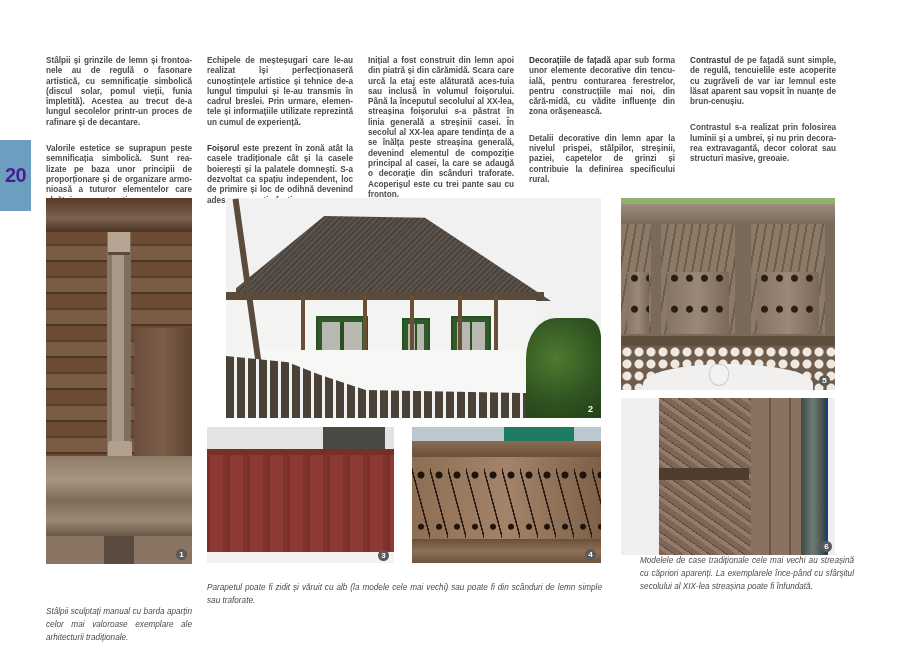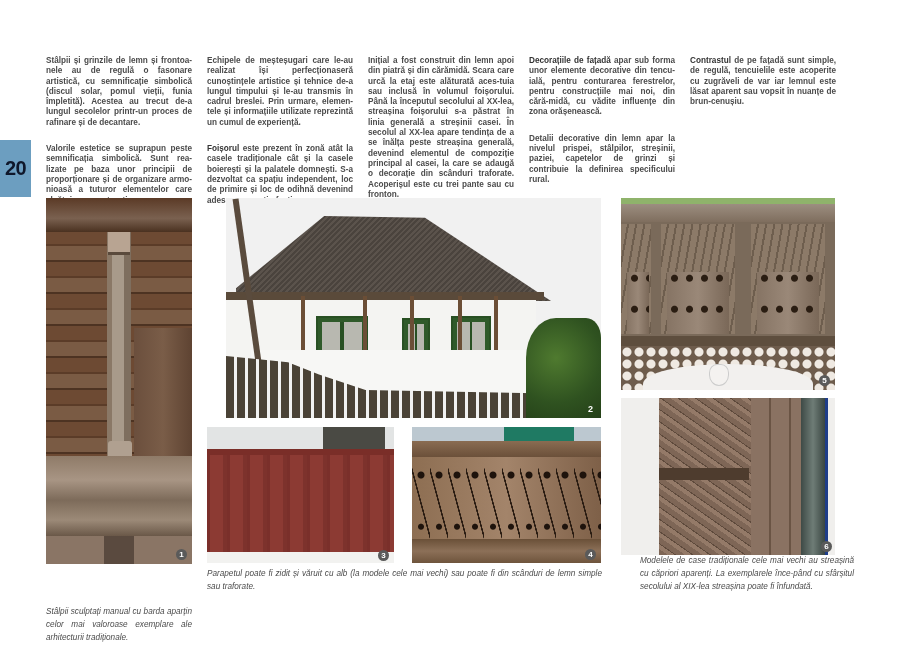--- a/index.html
+++ b/index.html
@@ -3,22 +3,22 @@
 <meta charset="utf-8">
 <style>
   html, body { margin: 0; padding: 0; }
   body {
     width: 920px; height: 650px; position: relative; overflow: hidden;
     background: #ffffff;
     font-family: "Liberation Sans", sans-serif;
     color: #4a4a4a;
   }
   .page-number {
-    position: absolute; left: 0; top: 140px; width: 31px; height: 57px;
-    background: #6c9ec0; color: #0f172a;
+    position: absolute; left: 0; top: 140px; width: 31px; height: 71px;
+    background: #6c9ec0; color: #4c1d95;
     font-family: "Liberation Sans", sans-serif; font-weight: bold;
     font-size: 20px; display: flex; align-items: center; justify-content: center;
     letter-spacing: -0.5px;
   }
   .col {
     position: absolute; top: 40px; width: 146px;
     font-size: 8.2px; line-height: 10.3px; text-align: justify;
     color: #4b4b4b;
   }
   .col p { margin: 16px 0 6px 0; font-weight: bold; }
@@ -153,20 +153,21 @@
 </div>
 <div class="col" style="left:368px;">
   <p><b></b><span>Inițial a fost construit din lemn apoi din piatră și din cărămidă. Scara care urcă la etaj este alăturată aces-tuia sau inclusă în volumul foișorului. Până la începutul secolului al XX-lea, streașina foișorului s-a păstrat în linia generală a streșinii casei. În secolul al XX-lea apare tendința de a se înălța peste streașina generală, devenind elementul de compoziție principal al casei, la care se adaugă o decorație din scânduri traforate. Acoperișul este cu trei pante sau cu fronton.</span></p>
 </div>
 <div class="col" style="left:529px;">
   <p><b>Decorațiile de fațadă</b><span> apar sub forma unor elemente decorative din tencu-ială, pentru conturarea ferestrelor, pentru construcțiile mai noi, din cără-midă, cu vădite influențe din zona orășenească.</span></p>
   <p><b></b><span>Detalii decorative din lemn apar la nivelul prispei, stâlpilor, streșinii, paziei, capetelor de grinzi și contribuie la definirea specificului rural.</span></p>
 </div>
 <div class="col" style="left:690px;">
   <p><b>Contrastul</b><span> de pe fațadă sunt simple, de regulă, tencuielile este acoperite cu zugrăveli de var iar lemnul este lăsat aparent sau vopsit în nuanțe de brun-cenușiu.</span></p>
+  <p><b></b><span>Contrastul s-a realizat prin folosirea luminii și a umbrei, și nu prin decora-rea extravagantă, decor colorat sau structuri masive, greoaie.</span></p>
 </div>
 
 <div class="photo" id="p1">
   <div class="top-beam"></div>
   <div class="door"></div>
   <div class="capital"></div>
   <div class="foot"></div>
   <div class="base-beam"></div>
   <div class="bottom"></div>
   <div class="badge" style="right:5px; bottom:4px;">1</div>
@@ -229,14 +230,14 @@
 <div class="photo" id="p6">
   <div class="wood"></div>
   <div class="joist"></div>
   <div class="planks"></div>
   <div class="pipe"></div>
   <div class="edge"></div>
   <div class="badge" style="right:3px; bottom:3px;">6</div>
 </div>
 
 <div class="caption" style="left:46px; top:567px; width:146px;margin-top:38px;">Stâlpii sculptați manual cu barda aparțin celor mai valoroase exemplare ale arhitecturii tradiționale.</div>
-<div class="caption" style="left:207px; top:567px; width:395px;">Parapetul poate fi zidit și văruit cu alb (la modele cele mai vechi) sau poate fi din scânduri de lemn simple sau traforate.</div>
+<div class="caption" style="left:207px; top:581px; width:395px;">Parapetul poate fi zidit și văruit cu alb (la modele cele mai vechi) sau poate fi din scânduri de lemn simple sau traforate.</div>
 <div class="caption" style="left:640px; top:554px; width:214px;">Modelele de case tradiționale cele mai vechi au streașină cu căpriori aparenți. La exemplarele înce-pând cu sfârșitul secolului al XIX-lea streașina poate fi înfundată.</div>
 
 </body></html>

